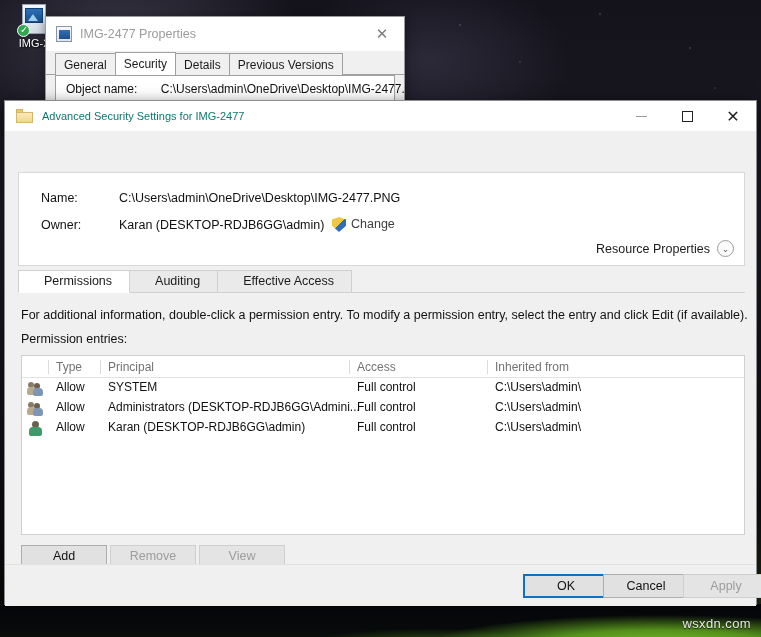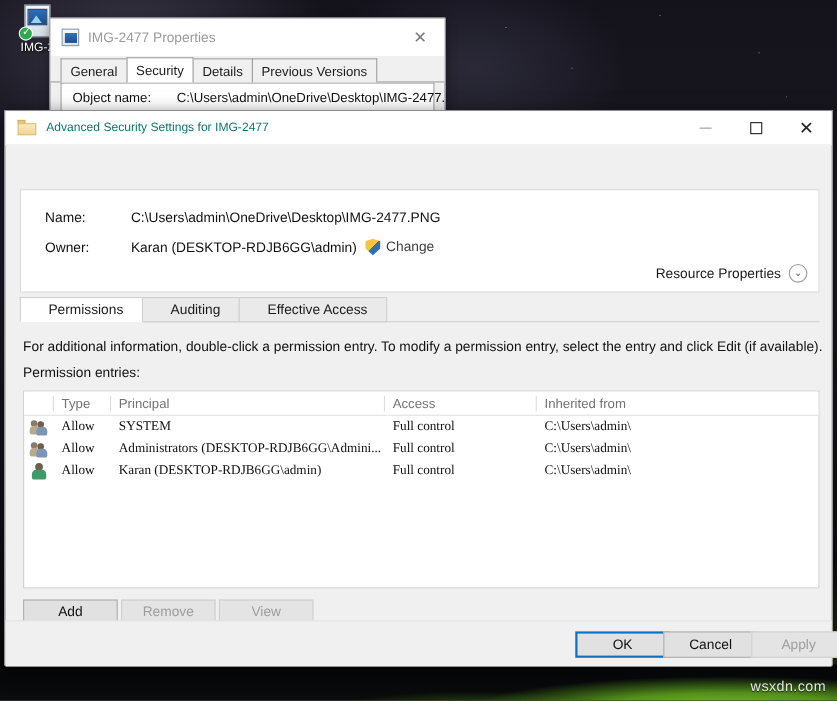--- a/index.html
+++ b/index.html
@@ -235,21 +235,21 @@
     height:22px; position:relative; border-bottom:1px solid #e2e2e2;
     background:#ffffff;
   }
   .hcell {
     position:absolute; top:4px; font-size:12px; color:#737373; white-space:nowrap;
   }
   .hdiv { position:absolute; top:4px; width:1px; height:14px; background:#dcdcdc; }
   .prow {
     height:20px; position:relative; font-size:12px; color:#111;
   }
-  .cell { position:absolute; top:2px; white-space:nowrap;font-family:Liberation Serif, serif; }
+  .cell { position:absolute; top:2px; white-space:nowrap; }
   .usr-ico { position:absolute; left:6px; top:3px; width:16px; height:15px; }
   .usr-ico .h1, .usr-ico .h2 {
     position:absolute; border-radius:50%;
   }
   .usr-ico .b1, .usr-ico .b2 { position:absolute; border-radius:4px 4px 2px 2px; }
   
   .grp .h1 { left:0px; top:1px; width:6px; height:6px; background:#8a7a66; }
   .grp .b1 { left:-1px; top:6px; width:9px; height:8px; background:#b8a98e; }
   .grp .h2 { left:6px; top:2px; width:6px; height:6px; background:#6d5f4e; }
   .grp .b2 { left:5px; top:7px; width:10px; height:8px; background:#7e96b5; }

